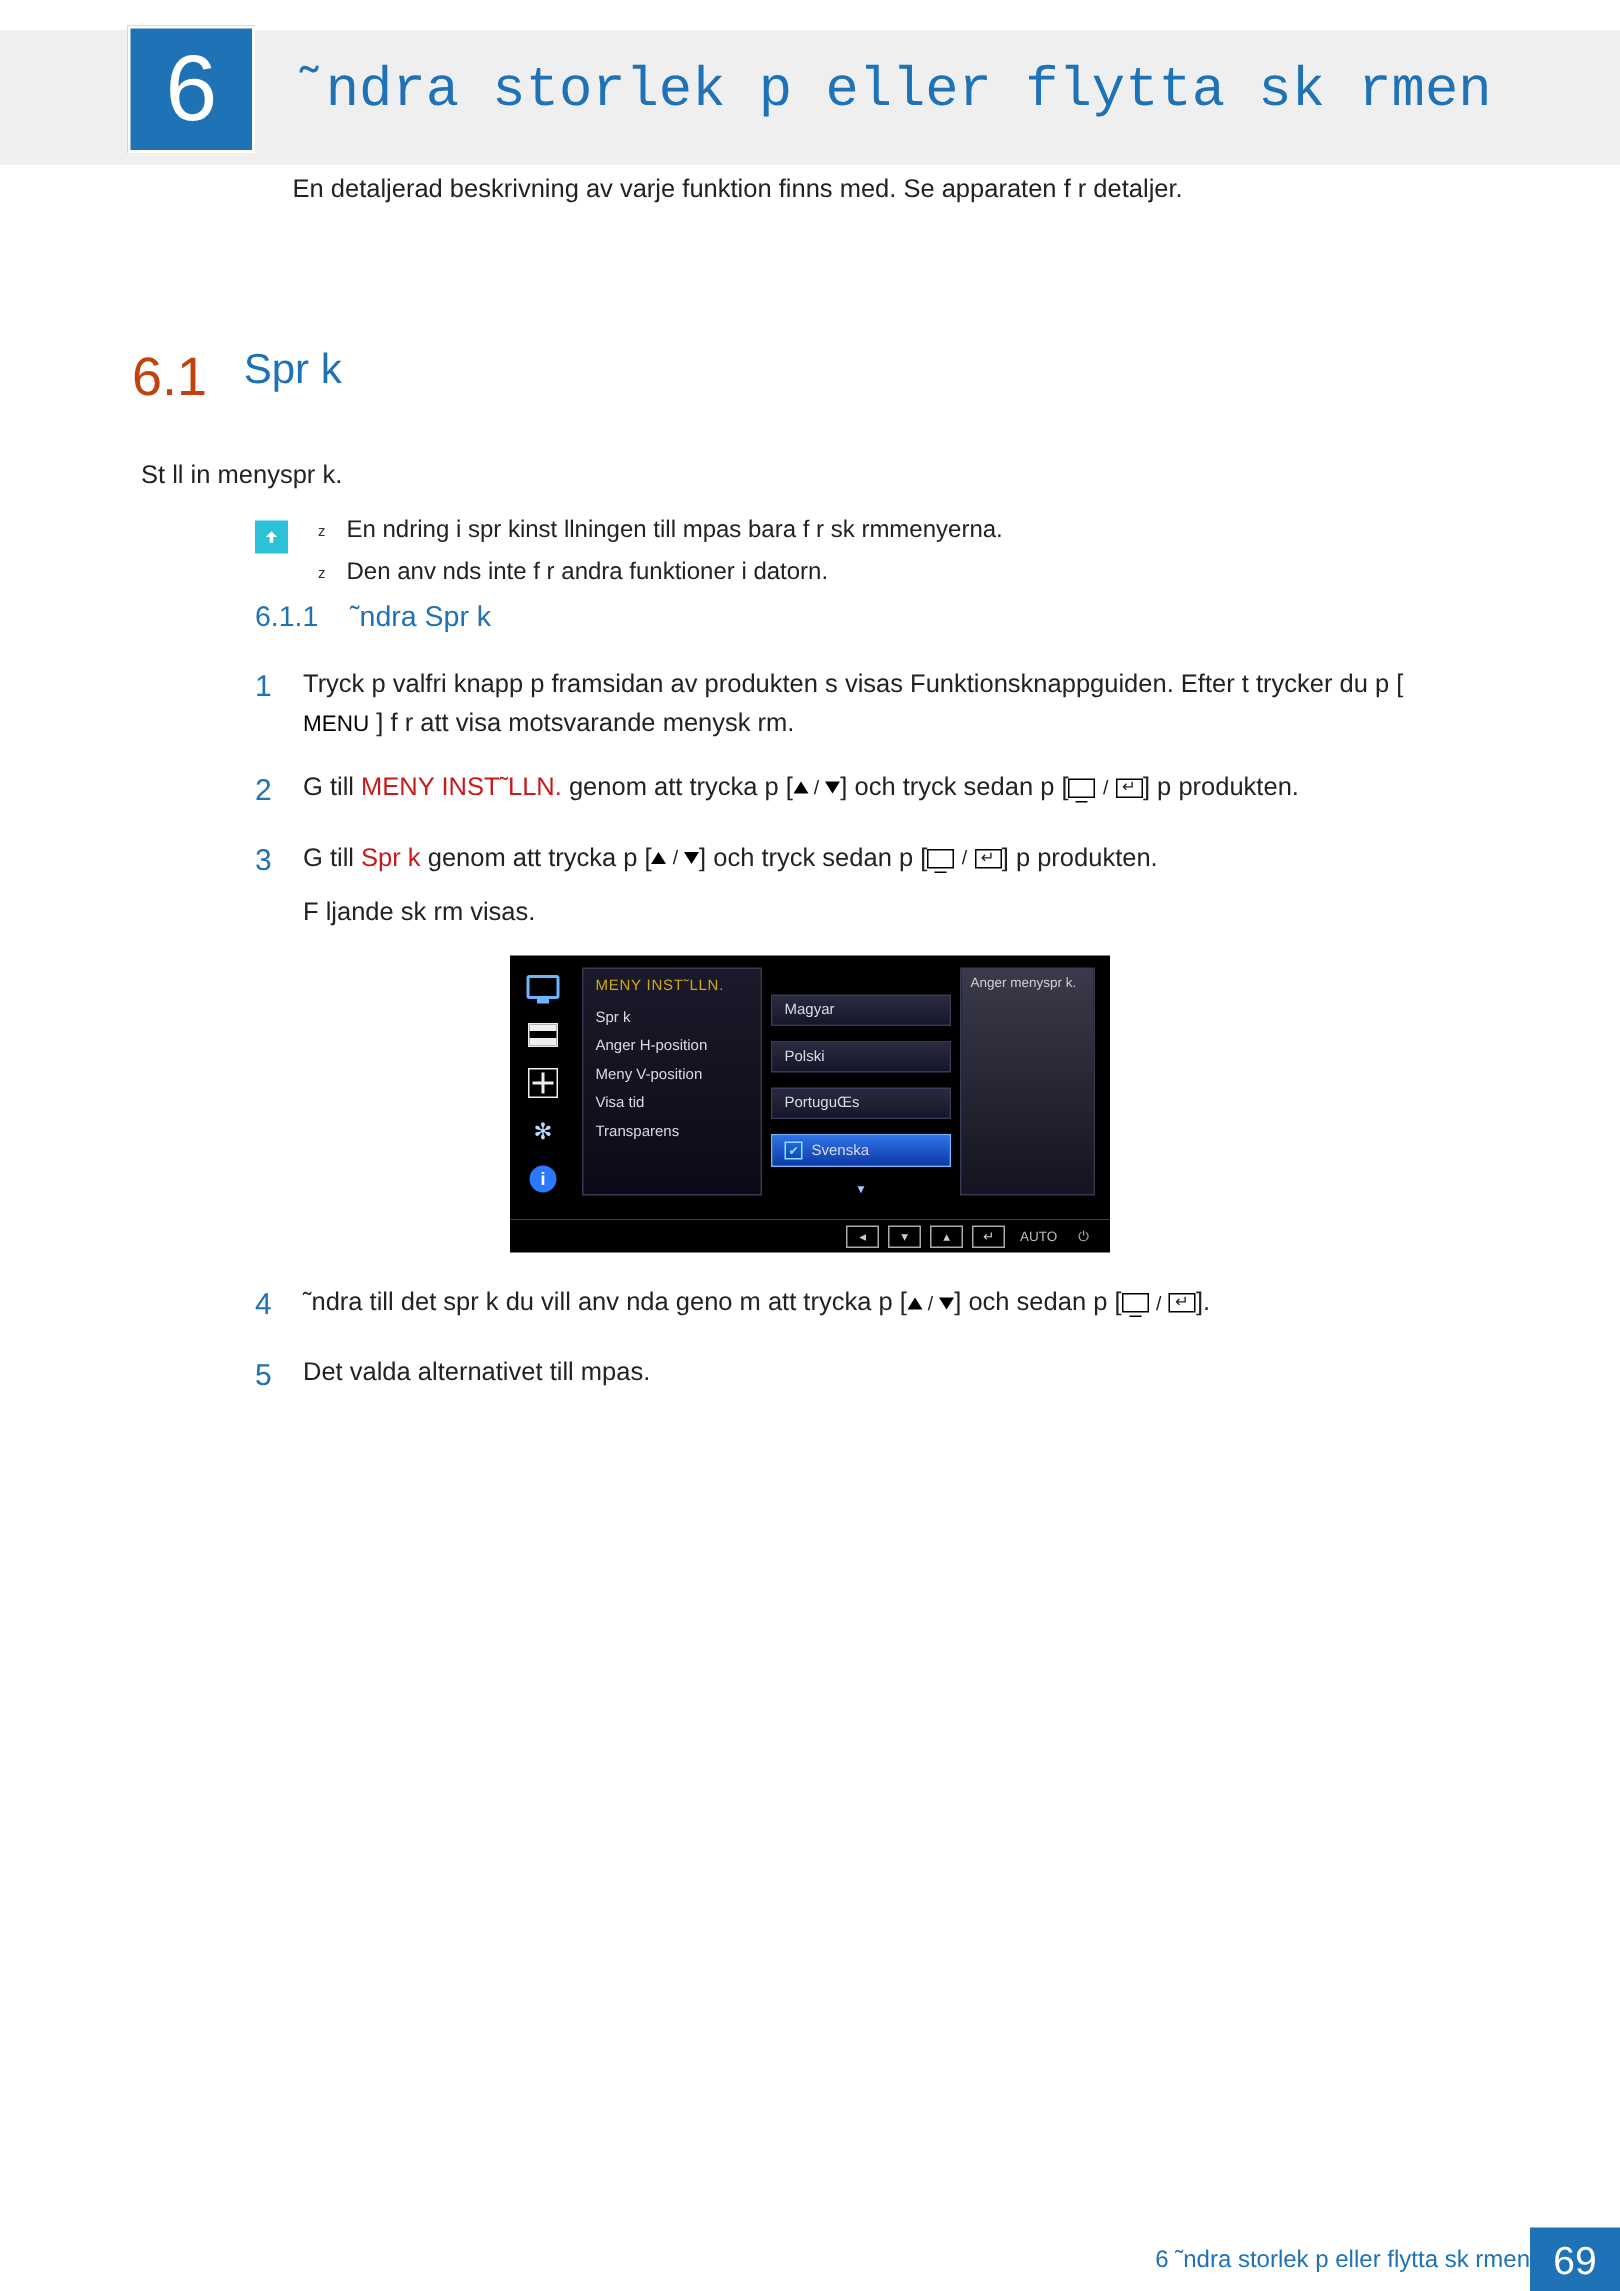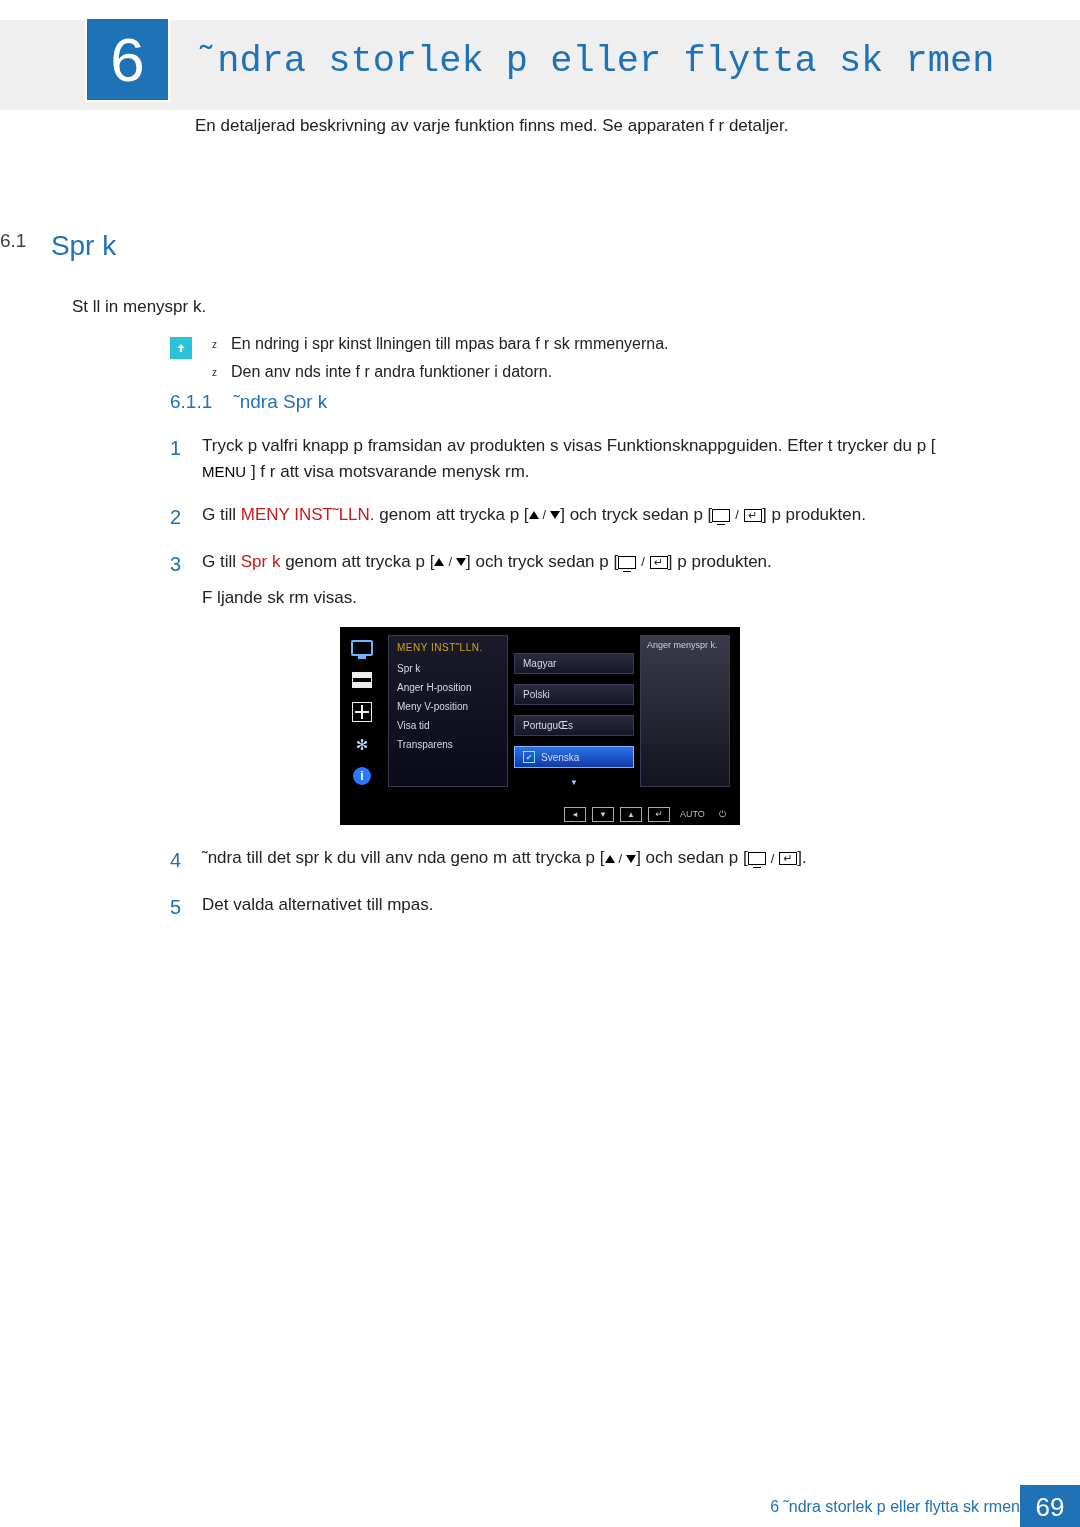--- a/index.html
+++ b/index.html
@@ -54,33 +54,34 @@
     left: 195px;
     top: 96px;
     color: #222;
     font-size: 17px;
   }
   .section-61 {
     margin-top: 120px;
   }
   .sec-num {
     display:inline-block;
-    color:#404040;
-    font-size:19px;
+    color:#c2410c;
+    font-size:36px;
+    margin-left: 88px;
     margin-right: 20px;
     vertical-align: top;
   }
   .sec-title {
     display:inline-block;
     color:#1e72b5;
     font-size:28px;
     vertical-align: top;
   }
   .sec-intro {
-    margin-left: 72px;
+    margin-left: 94px;
     margin-top: 35px;
     font-size: 17px;
     color:#222;
   }
   .note-row {
     margin-left: 170px;
     margin-top: 18px;
     display:flex;
     align-items:flex-start;
     gap: 20px;

